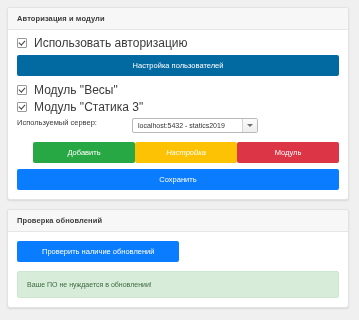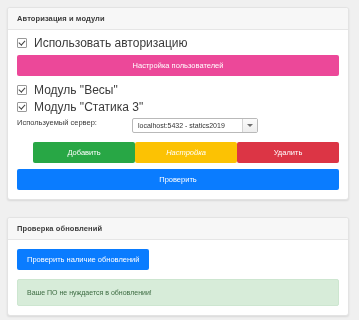--- a/index.html
+++ b/index.html
@@ -22,21 +22,21 @@
     padding: 7px 10px 10px 7px;
   }
   .card {
     background: #ffffff;
     border: 1px solid #e3e3e3;
     border-radius: 3px;
     box-shadow: 0 1px 2px rgba(0,0,0,0.10);
     overflow: hidden;
   }
   .card + .card {
-    margin-top: 17px;
+    margin-top: 9px;
   }
   .card-header {
     background: #f7f7f7;
     border-bottom: 1px solid #e6e6e6;
     padding: 6px 9px 6px 9px;
     font-size: 7.5px;
     font-weight: bold;
     color: #3c3c3c;
     letter-spacing: 0.1px;
   }
@@ -84,21 +84,21 @@
     border: none;
     border-radius: 2px;
     color: #ffffff;
     font-family: "Liberation Sans", sans-serif;
     font-size: 7.5px;
     text-align: center;
     padding: 6px 4px 6px 4px;
     line-height: 9px;
     cursor: pointer;
   }
-  .btn-teal { background: #ec4899; text-align: center; }
+  .btn-teal { background: #0369a1; text-align: center; }
   .btn-green { background: #28a745; }
   .btn-yellow { background: #fcc203; font-style: italic; }
   .btn-red { background: #dc3545; }
   .btn-blue { background: #0a7cff; }
   .btn-users { margin: 2px 0 9px 0; }
   .server-row {
     display: flex;
     align-items: flex-start;
     margin: 2px 0 9px 0;
   }
@@ -147,21 +147,21 @@
   }
   .btn-row {
     display: flex;
     margin-bottom: 6px;
     margin-left: 16px;
   }
   .btn-row .btn { flex: 1 1 0; }
   .btn-check-updates {
     display: inline-block;
     width: auto;
-    padding: 6px 10px;
+    padding: 6px 25px;
     margin: 1px 0 9px 0;
   }
   .alert-success {
     background: #d7ecd9;
     border: 1px solid #cde6d0;
     border-radius: 2px;
     color: #3c6b41;
     font-size: 7px;
     padding: 8px 9px;
     line-height: 9px;
@@ -199,24 +199,24 @@
           <span class="select-value">localhost:5432 - statics2019</span>
           <span class="select-arrowbox">
             <span class="select-arrow"></span>
           </span>
         </div>
       </div>
 
       <div class="btn-row">
         <button class="btn btn-green">Добавить</button>
         <button class="btn btn-yellow">Настройка</button>
-        <button class="btn btn-red">Удалить</button>
-      </div>
-
-      <button class="btn btn-blue">Проверить</button>
+        <button class="btn btn-red">Модуль</button>
+      </div>
+
+      <button class="btn btn-blue">Сохранить</button>
 
     </div>
   </div>
 
   <div class="card">
     <div class="card-header">Проверка обновлений</div>
     <div class="card-body">
       <button class="btn btn-blue btn-check-updates">Проверить наличие обновлений</button>
       <div class="alert-success">Ваше ПО не нуждается в обновлении!</div>
     </div>

